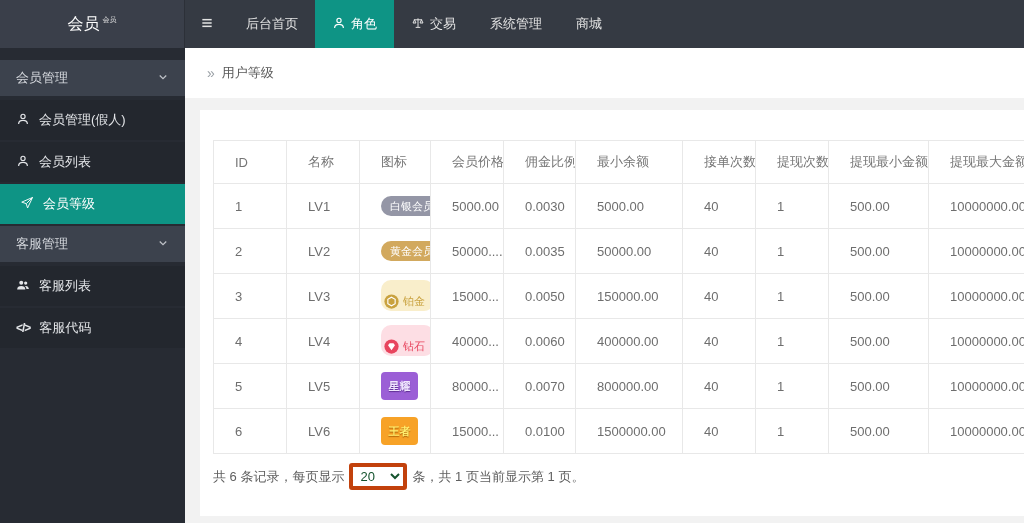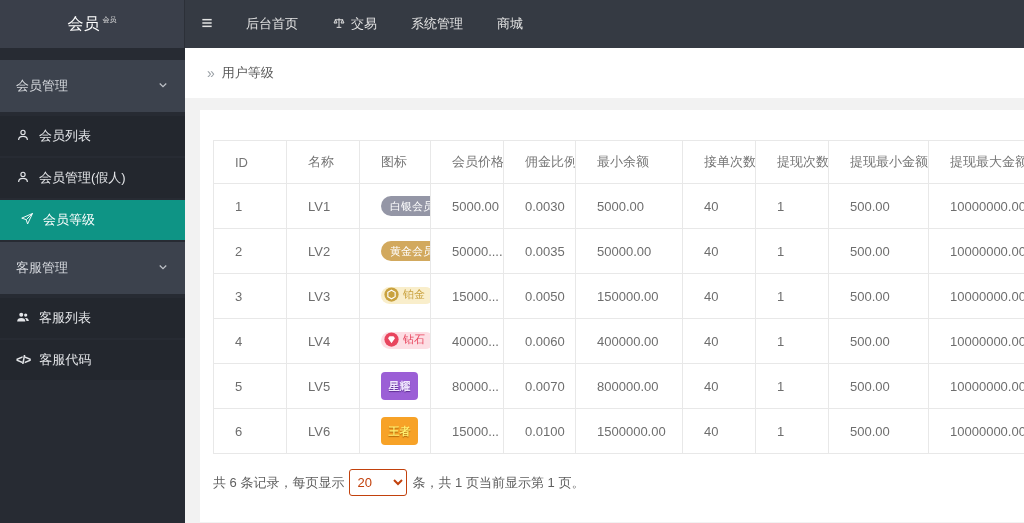--- a/index.html
+++ b/index.html
@@ -14,21 +14,21 @@
   .nav-item { display:flex; align-items:center; gap:5px; padding:0 17px; color:#e3e3e3; font-size:13px; cursor:pointer; }
   .nav-item.burger { padding:0 15px; }
   .nav-item.active { background:#0e9485; color:#fff; }
   .nav-item svg { width:14px; height:14px; }
 
   
   .shell { display:flex; height:490px; }
 
   
   .sidebar { width:185px; background:#272b33; color:#dfe2e6; flex-shrink:0; padding-top:12px; }
-  .group-header { height:52px; display:flex; align-items:center; justify-content:space-between; padding:0 16px; background:#3c424d; color:#d6d9de; font-size:13px; cursor:pointer; margin-bottom:4px; }
+  .group-header { height:36px; display:flex; align-items:center; justify-content:space-between; padding:0 16px; background:#3c424d; color:#d6d9de; font-size:13px; cursor:pointer; margin-bottom:4px; }
   .group-header svg { width:12px; height:12px; opacity:.85; }
   .side-item { height:40px; display:flex; align-items:center; gap:9px; padding:0 16px; background:#23272e; color:#e4e6e9; font-size:13px; cursor:pointer; margin-bottom:2px; }
   .side-item svg { width:14px; height:14px; flex-shrink:0; }
   .side-item .code-glyph { font-size:12px; font-weight:bold; letter-spacing:-1px; }
   .side-item.active { background:#0e9485; color:#fff;padding-left:20px; }
 
   
   .main { flex:1; min-width:0; background:#f2f2f2; }
   .breadcrumb-bar { background:#fff; height:50px; display:flex; align-items:center; padding-left:22px; color:#595959; font-size:13px; }
   .breadcrumb-bar .marker { color:#9aa0a6; margin-right:7px; font-size:14px; }
@@ -38,31 +38,31 @@
 
   table { border-collapse:collapse; table-layout:fixed; width:845px; }
   th, td { border:1px solid #e8e8e8; text-align:left; padding-left:21px; font-weight:normal; white-space:nowrap; overflow:hidden; }
   th { height:43px; color:#757575; font-size:13px; }
   td { height:45px; color:#6e6e6e; font-size:13px; }
 
   
   .pill { display:inline-block; padding:3px 9px; border-radius:10px; font-size:11px; color:#fff; line-height:1.3; }
   .pill-silver { background:#9496a6; }
   .pill-gold { background:#d2a95e; }
-  .tag { display:inline-flex; align-items:center; gap:4px; padding:0 9px 2px 3px; border-radius:10px; font-size:11px; line-height:1.4; }
+  .tag { display:inline-flex; align-items:center; gap:4px; padding:14px 9px 2px 3px; border-radius:10px; font-size:11px; line-height:1.4; }
   .tag svg { width:15px; height:15px; }
   .tag-platinum { background:#f9eecb; color:#c9a23f; }
   .tag-diamond { background:#fddee4; color:#e8455e; }
   .tile { display:inline-flex; align-items:center; justify-content:center; width:37px; height:28px; border-radius:4px; font-size:11px; font-weight:bold; }
   .tile-purple { background:#9b5fd6; color:#f0e6ff; text-shadow:0 1px 1px #5c2d91; }
   .tile-orange { background:#f7a227; color:#ffee6e; text-shadow:0 1px 1px #a65c00; }
 
   
-  .pager { margin-top:15px; display:flex; align-items:center; gap:5px; color:#5f5f5f; font-size:13px; }
-  .pager select { height:27px; width:58px; border:1px solid #c2410c; border-radius:3px; font-size:13px; color:#c2410c; padding:0 3px; background:#fff; font-family:"Liberation Sans",sans-serif; }
+  .pager { margin-top:9px; display:flex; align-items:center; gap:5px; color:#5f5f5f; font-size:13px; }
+  .pager select { height:27px; width:58px; border:4px solid #c2410c; border-radius:3px; font-size:13px; color:#14532d; padding:0 3px; background:#fff; font-family:"Liberation Sans",sans-serif; }
 </style>
 </head>
 <body>
 
 <div class="topbar">
   <div class="logo">
     <span>会员</span>
       <sup>会员</sup>
   </div>
   <div class="topnav">
@@ -71,20 +71,29 @@
         <svg viewBox="0 0 24 24" width="15" height="15" fill="#e3e3e3">
             <rect x="4" y="5" width="16" height="2.6"></rect>
             <rect x="4" y="10.7" width="16" height="2.6"></rect>
             <rect x="4" y="16.4" width="16" height="2.6"></rect>
           </svg>
       </span>
     </div>
     <div class="nav-item">
       <span>后台首页</span>
     </div>
+    <div class="nav-item active">
+      <span>
+        <svg viewBox="0 0 24 24" fill="none" stroke="currentColor" stroke-width="2">
+            <circle cx="12" cy="7.5" r="3.6"></circle>
+            <path d="M4.5 20.5c0-4 3.4-6.2 7.5-6.2s7.5 2.2 7.5 6.2"></path>
+          </svg>
+      </span>
+      <span>角色</span>
+    </div>
     <div class="nav-item">
       <span>
         <svg viewBox="0 0 24 24" fill="none" stroke="currentColor" stroke-width="1.7">
             <path d="M12 4v15M8 19.5h8M5 6.5h14"></path>
             <path d="M6 6.5 3.5 12h5L6 6.5zM18 6.5 15.5 12h5L18 6.5z"></path>
           </svg>
       </span>
       <span>交易</span>
     </div>
     <div class="nav-item">
@@ -107,30 +116,30 @@
           </svg>
       </span>
     </div>
     <div class="side-item">
       <span>
         <svg viewBox="0 0 24 24" fill="none" stroke="currentColor" stroke-width="2">
             <circle cx="12" cy="7.5" r="3.6"></circle>
             <path d="M4.5 20.5c0-4 3.4-6.2 7.5-6.2s7.5 2.2 7.5 6.2"></path>
           </svg>
       </span>
-      <span>会员列表</span>
+      <span>会员管理(假人)</span>
     </div>
     <div class="side-item">
       <span>
         <svg viewBox="0 0 24 24" fill="none" stroke="currentColor" stroke-width="2">
             <circle cx="12" cy="7.5" r="3.6"></circle>
             <path d="M4.5 20.5c0-4 3.4-6.2 7.5-6.2s7.5 2.2 7.5 6.2"></path>
           </svg>
       </span>
-      <span>会员管理(假人)</span>
+      <span>会员列表</span>
     </div>
     <div class="side-item active">
       <span>
         <svg viewBox="0 0 24 24" fill="currentColor">
             <path d="M21.5 2.5 11 13M21.5 2.5 3 10.5l7.5 2.5 2.5 7.5 8.5-18z" stroke="currentColor" stroke-width="1.6" fill="none" stroke-linejoin="round"></path>
           </svg>
       </span>
       <span>会员等级</span>
     </div>
     <div class="group-header">

